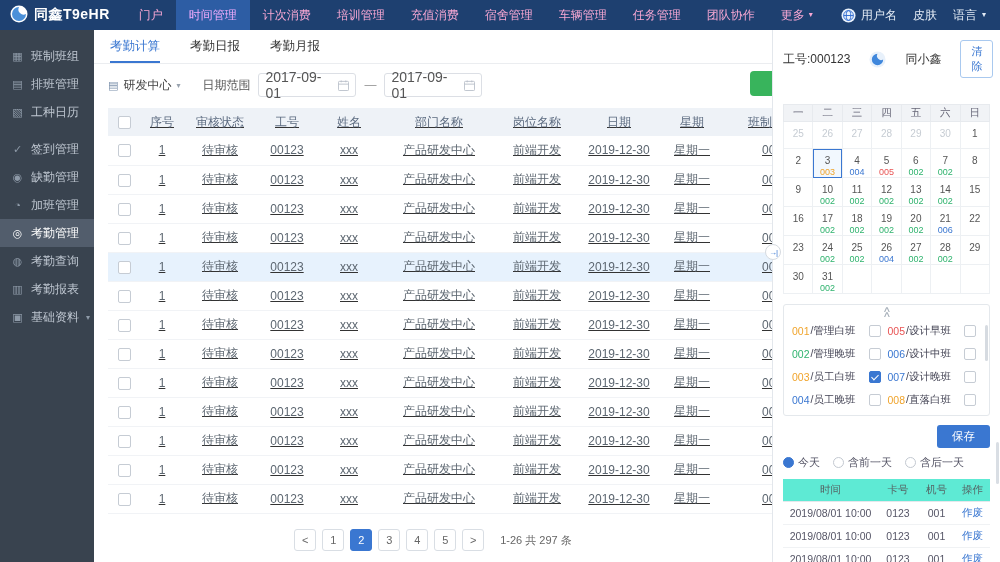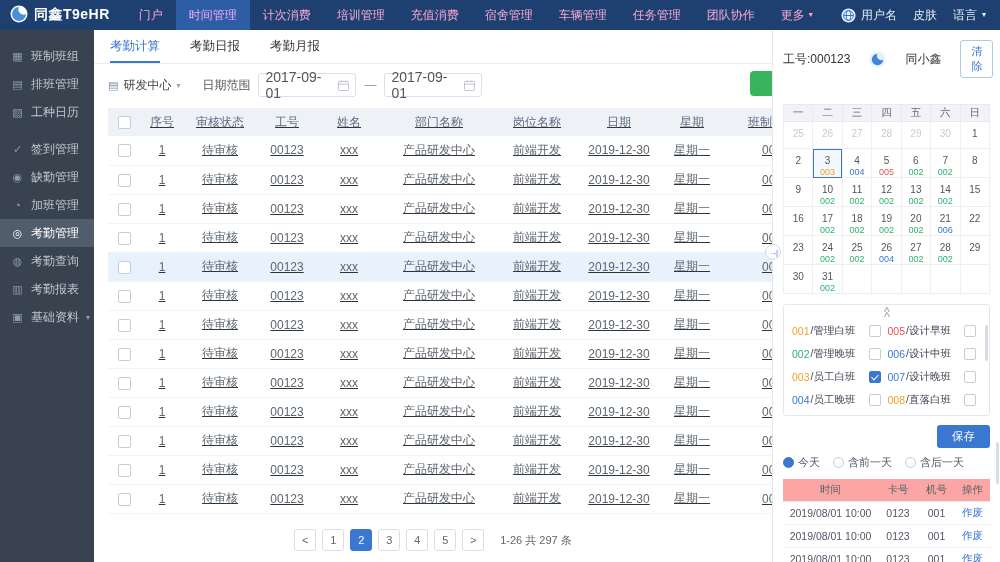--- a/index.html
+++ b/index.html
@@ -120,21 +120,21 @@
   .save-btn { background: var(--accent, #3a77d1); color: #fff; border: none; border-radius: 3px;
     font-size: 11.5px; padding: 4px 15px; cursor: pointer;
     font-family: "Liberation Sans","DejaVu Sans",sans-serif; }
 
   .radio-row { display: flex; align-items: center; gap: 13px; margin: 2px 0 9px; font-size: 11px; color: #556; }
   .radio { display: flex; align-items: center; gap: 4px; cursor: pointer; }
   .radio .dot { width: 11px; height: 11px; border-radius: 50%; border: 1px solid #c3c9d1; background: #fff; }
   .radio.selected .dot { background: var(--accent, #3a77d1); border-color: var(--accent, #3a77d1); }
 
   table.log { width: 100%; border-collapse: collapse; table-layout: fixed; font-size: 10.5px; }
-  .log th { background: #fca5a5; font-weight: normal; color: #566; height: 22px;
+  .log th { background: #5eead4; font-weight: normal; color: #566; height: 22px;
     border-bottom: 1px solid #e4e8ec; }
   .log td { height: 23px; text-align: center; color: #556; border-bottom: 1px solid #f0f2f4;
     white-space: nowrap; overflow: hidden; }
   .log .action { color: var(--accent, #3a77d1); cursor: pointer; }
   .panel-scroll-thumb { position: absolute; right: 1px; top: 412px; width: 3px; height: 42px;
     background: #d9dee4; border-radius: 2px; }
 
   .collapse-btn { position: absolute; left: 765px; top: 214px; width: 16px; height: 16px;
     border-radius: 50%; background: #fff; border: 1px solid #d5dae0; color: var(--accent, #3a77d1);
     font-size: 8px; display: flex; align-items: center; justify-content: center;

